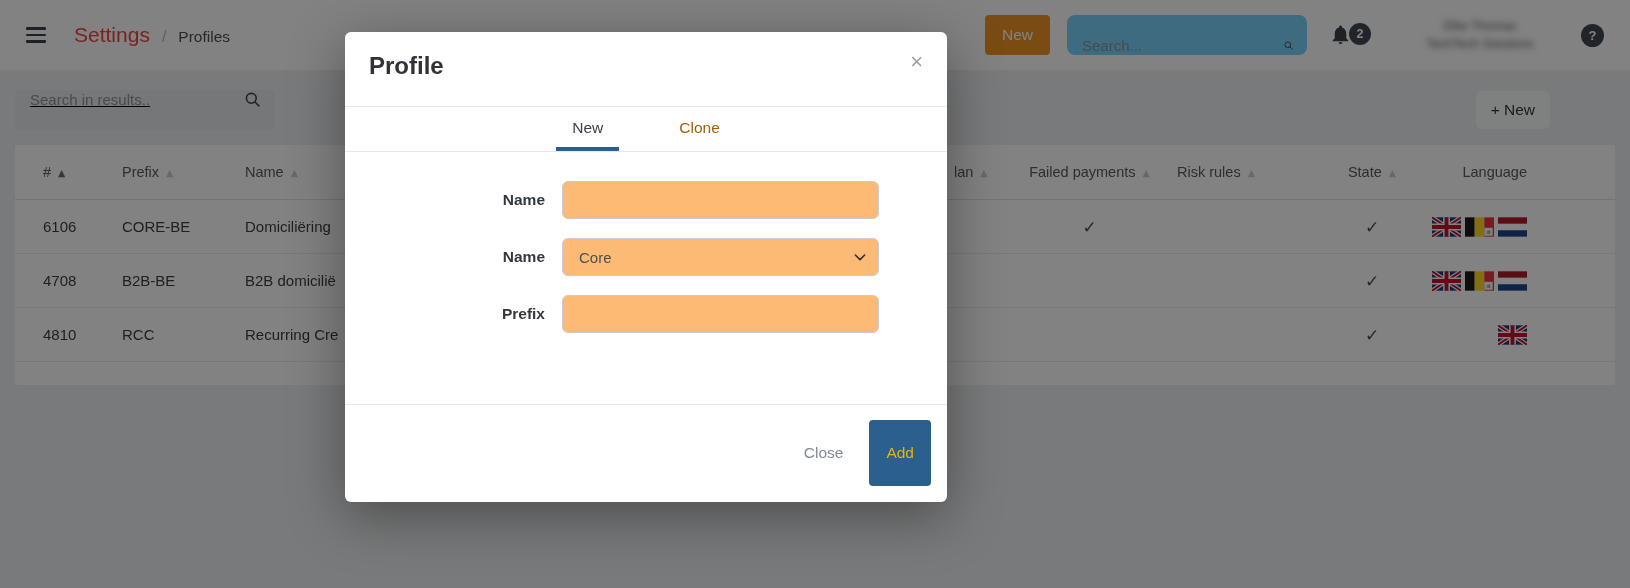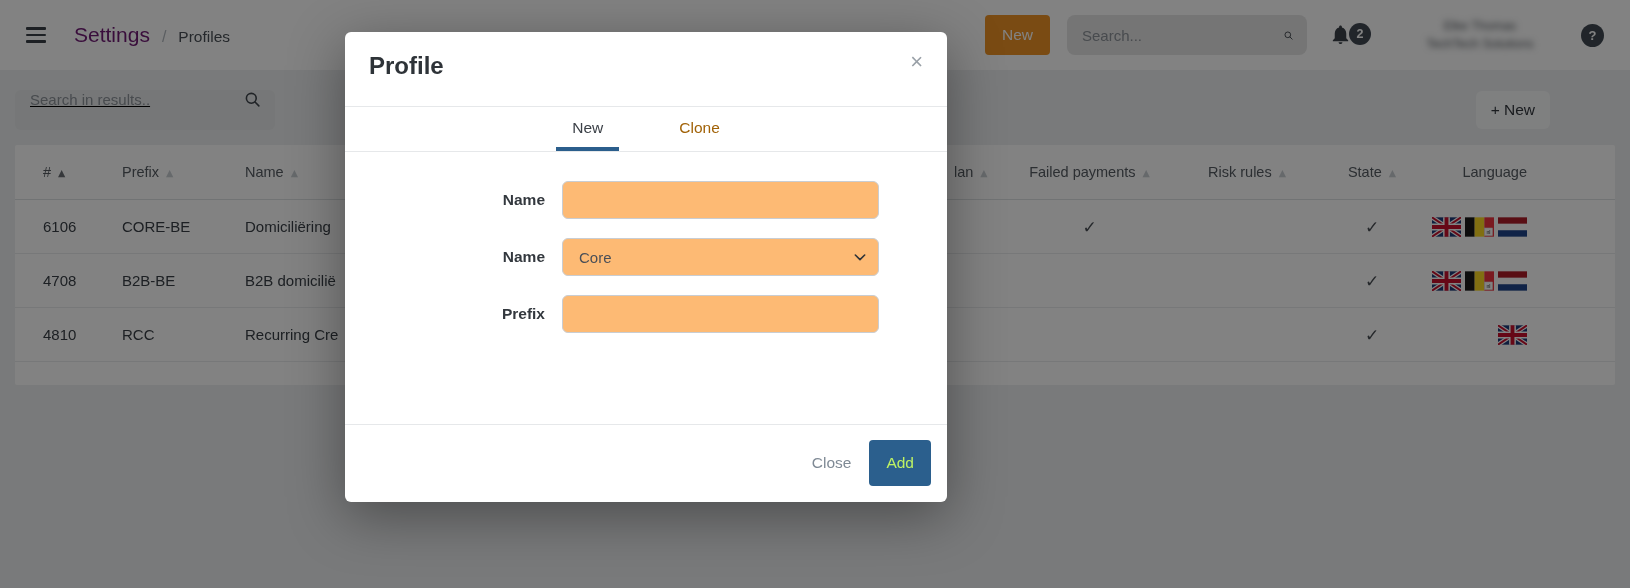--- a/index.html
+++ b/index.html
@@ -4,28 +4,28 @@
 <style>
   html,body{margin:0;padding:0;background:#dfe1e3;}
   .app{position:relative;width:1630px;height:588px;overflow:hidden;background:#eef0f1;
        font-family:"Liberation Sans",sans-serif;-webkit-font-smoothing:antialiased;}
 
   
   .topbar{height:70px;background:#fff;display:flex;align-items:center;padding:0 26px;box-sizing:border-box;}
   .hamburger{width:20px;cursor:pointer;display:flex;flex-direction:column;gap:4px;}
   .hamburger span{display:block;height:2.4px;background:#3a4047;border-radius:1px;}
   .crumbs{display:flex;align-items:baseline;margin-left:28px;}
-  .crumb-main{font-size:21px;color:#701a75;}
+  .crumb-main{font-size:21px;color:#ef4444;}
   .crumb-sep{margin:0 12px;color:#b3b9bf;font-size:16px;}
   .crumb-sub{font-size:15.5px;color:#4a5056;}
   .tb-spacer{flex:1;}
   .btn-orange{background:#ef9426;color:#fff;border:none;border-radius:4px;height:40px;
               padding:0 17px;font-size:15.5px;font-family:inherit;cursor:pointer;}
-  .tb-search{margin-left:17px;width:240px;height:40px;background:#e5e5e5;border-radius:8px;
-             display:flex;align-items:center;padding:0 13px;box-sizing:border-box;}
+  .tb-search{margin-left:17px;width:240px;height:40px;background:#7dd3fc;border-radius:8px;
+             display:flex;align-items:flex-end;padding:0 13px;box-sizing:border-box;}
   .tb-search input{flex:1;border:none;background:transparent;outline:none;font-size:15px;
                    color:#555;font-family:inherit;}
   .tb-search input::placeholder,.rs-search input::placeholder{color:#8d939a;}
   .bell-wrap{position:relative;margin-left:22px;width:42px;height:26px;cursor:pointer;}
   .badge{position:absolute;right:0;top:1px;width:22px;height:22px;border-radius:50%;
          background:#424a54;color:#fff;font-size:12.5px;font-weight:bold;
          display:flex;align-items:center;justify-content:center;}
   .user{margin-left:34px;width:150px;text-align:center;line-height:1.45;cursor:pointer;
         filter:blur(3.2px);color:#565b61;font-size:12.5px;}
   .help{margin-left:26px;width:23px;height:23px;border-radius:50%;background:#414a53;color:#fff;
@@ -44,21 +44,21 @@
   
   .card{margin:15px 15px 0;background:#fff;border-radius:2px;padding-bottom:23px;}
   .trow{display:flex;align-items:center;height:54px;border-bottom:1px solid #e9ebed;box-sizing:border-box;}
   .trow.head{height:55px;border-bottom:1px solid #dee1e4;color:#565c63;font-size:14.5px;}
   .trow.body{color:#3a4047;font-size:15px;cursor:pointer;}
   .c-id{width:107px;padding-left:28px;box-sizing:border-box;}
   .c-prefix{width:123px;}
   .c-name{flex:1;white-space:nowrap;overflow:hidden;}
   .c-plan{width:62px;padding-left:14px;box-sizing:border-box;white-space:nowrap;}
   .c-failed{width:175px;text-align:center;}
-  .c-risk{width:140px;text-align:center;}
+  .c-risk{width:140px;}
   .c-state{width:110px;text-align:center;}
   .c-lang{width:188px;padding-right:88px;box-sizing:border-box;display:flex;
           justify-content:flex-end;align-items:center;gap:4px;}
   .arrow{font-family:"DejaVu Sans",sans-serif;font-size:9.5px;margin-left:7px;color:#c9ced3;vertical-align:1px;}
   .arrow.on{color:#6a6f75;}
   .check{font-family:"DejaVu Sans",sans-serif;font-size:17px;color:#4a4f55;}
   .flag{width:29px;height:20px;display:block;}
 
   
   .backdrop{position:absolute;inset:0;background:rgba(0,0,0,0.49);z-index:50;}
@@ -76,25 +76,25 @@
   .m-tab.idle{color:#a16207;}
   .m-body{padding:29px 40px 0;}
   .f-row{display:flex;align-items:center;margin-bottom:19px;}
   .f-label{width:160px;text-align:right;margin-right:17px;font-weight:bold;font-size:15.5px;color:#33383e;}
   .f-input,.f-select{width:317px;height:38px;border:1px solid #c9cdd2;border-radius:6px;
           padding:0 12px;font-size:15px;color:#4a4f57;font-family:inherit;box-sizing:border-box;background:#fdba74;}
   .sel-wrap{position:relative;width:317px;}
   .f-select{width:100%;appearance:none;-webkit-appearance:none;padding-left:16px;cursor:pointer;}
   .sel-chev{position:absolute;right:11px;top:11px;pointer-events:none;}
   .m-footer{margin-top:auto;border-top:1px solid #e6e8ea;padding:15px 16px 16px;display:flex;
-            justify-content:flex-end;align-items:center;gap:2px;}
+            justify-content:flex-end;align-items:center;gap:10px;}
   .btn-close{background:none;border:none;color:#7f8a95;font-size:15.5px;font-family:inherit;
              padding:9px 16px;cursor:pointer;}
-  .btn-add{background:#2b5f8d;border:none;color:#bef264;font-size:15.5px;font-family:inherit;
-           padding:14px 17px;border-radius:4px;cursor:pointer;}
+  .btn-add{background:#2b5f8d;border:none;color:#eab308;font-size:15.5px;font-family:inherit;
+           padding:24px 17px;border-radius:4px;cursor:pointer;}
 </style>
 </head>
 <body>
 
 <svg width="0" height="0" style="position:absolute">
   <defs>
     <symbol id="flag-gb" viewBox="0 0 60 40">
       <rect width="60" height="40" fill="#1e3c7a"></rect>
       <path d="M0,0 L60,40 M60,0 L0,40" stroke="#fff" stroke-width="9"></path>
       <path d="M0,0 L60,40 M60,0 L0,40" stroke="#c8102e" stroke-width="4"></path>

